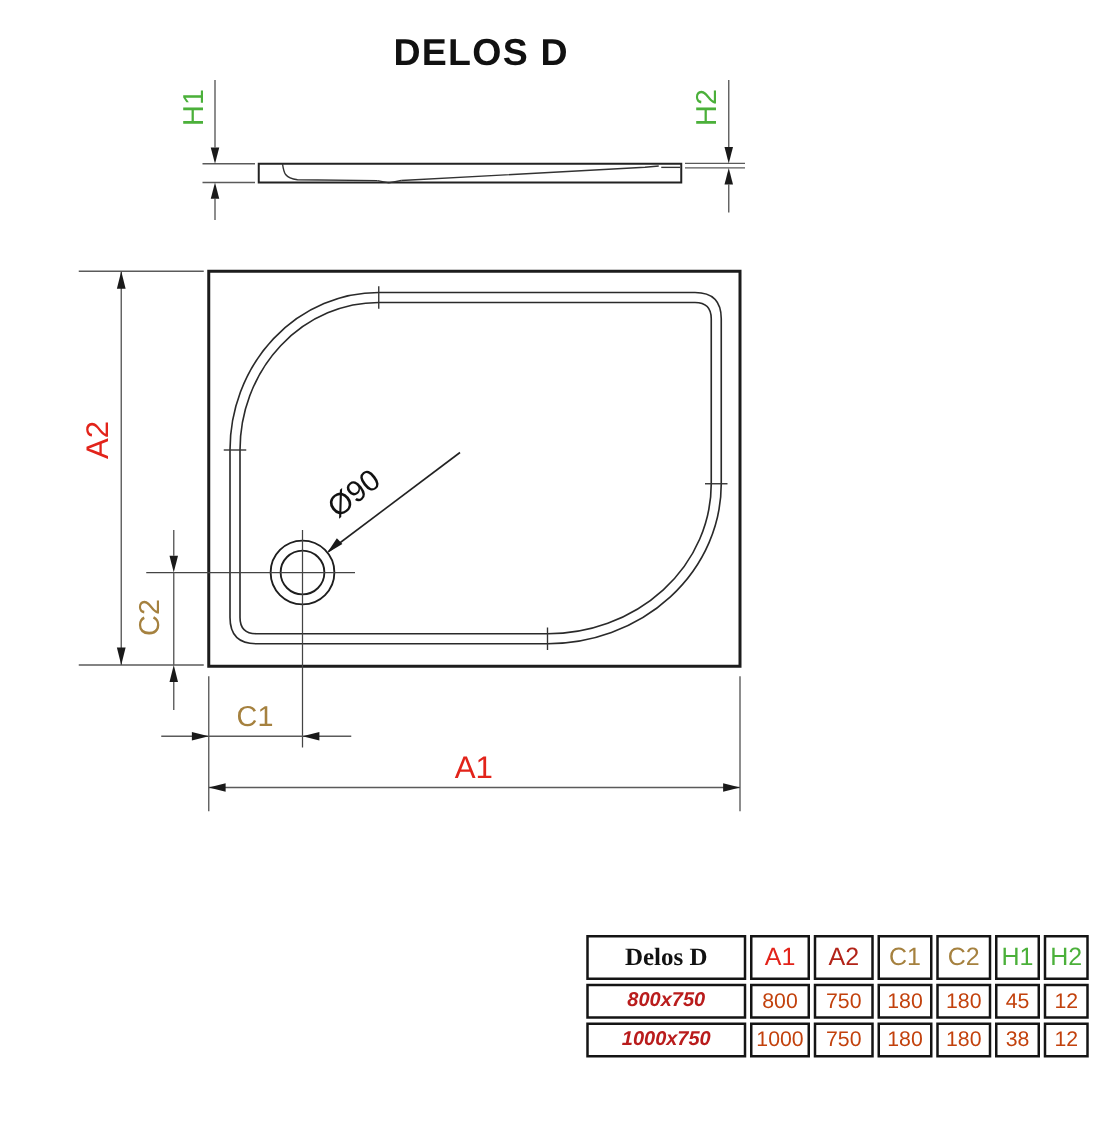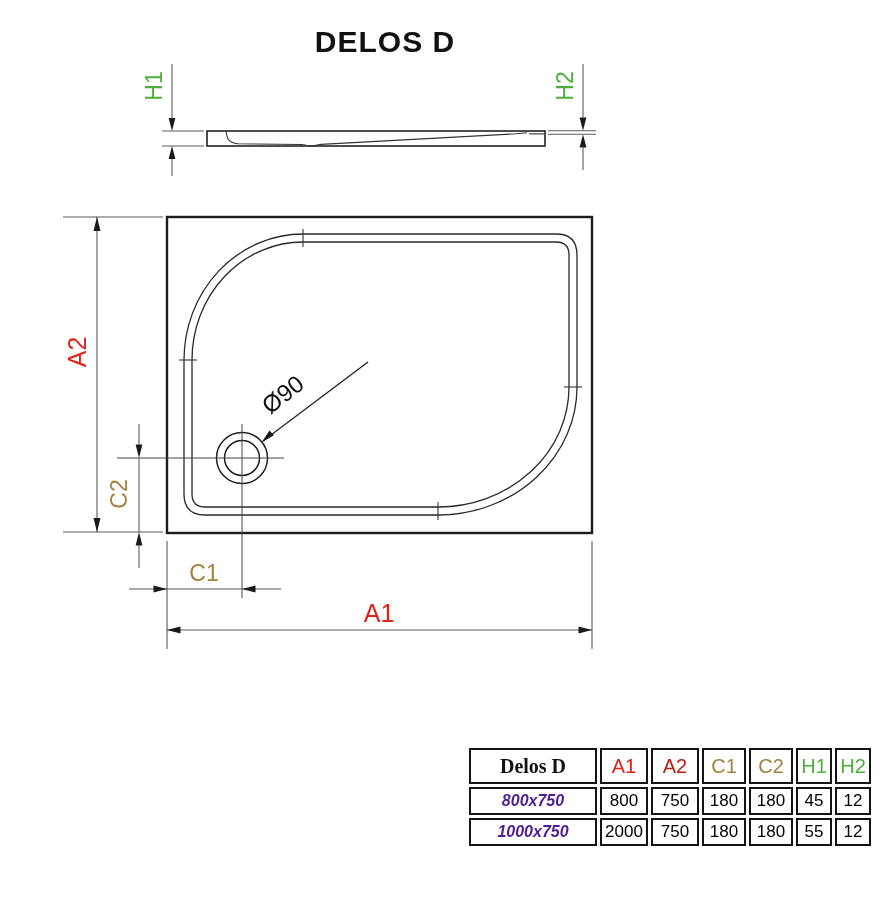--- a/index.html
+++ b/index.html
@@ -5,22 +5,22 @@
   html,body{margin:0;padding:0;background:#ffffff;}
   body{width:880px;height:900px;position:relative;font-family:"Liberation Sans",sans-serif;overflow:hidden;}
   #drawing{position:absolute;left:0;top:0;}
   .dim-text{font-family:"Liberation Sans",sans-serif;}
   
   #spec-table-wrap{position:absolute;left:466px;top:745px;}
   table.spec{border-collapse:separate;border-spacing:3px;}
   table.spec td,table.spec th{border:2px solid #141414;background:#ffffff;text-align:center;vertical-align:middle;padding:0 2px;}
   th.th-name{width:120px;height:32px;font-family:"Liberation Serif",serif;font-weight:bold;font-size:20px;color:#111;}
   th.th-col{font-size:20px;font-weight:400;}
-  td.size-cell{height:24px;font-weight:bold;font-style:italic;font-size:16px;color:#4c1d95;}
-  td.val-cell{font-size:17px;color:#000000;font-weight:400;}
+  td.size-cell{height:24px;font-weight:bold;font-style:italic;font-size:16px;color:#b91c1c;}
+  td.val-cell{font-size:17px;color:#c2410c;font-weight:400;}
   .w-a{width:40px;} .w-c{width:36px;} .w-h{width:28px;}
   .c-a1{color:#e2231a;} .c-a2{color:#b22318;} .c-brown{color:#a5813f;} .c-green{color:#4bb03a;}
 </style>
 </head>
 <body>
 
 <svg id="drawing" width="880" height="745" viewBox="0 0 880 745" xmlns="http://www.w3.org/2000/svg">
 
   <text x="385" y="52" text-anchor="middle" font-size="30" font-weight="600" letter-spacing="1" fill="#111" class="dim-text">DELOS D</text>
 
@@ -163,22 +163,22 @@
       <td class="size-cell">800x750</td>
       <td class="val-cell">800</td>
       <td class="val-cell">750</td>
       <td class="val-cell">180</td>
       <td class="val-cell">180</td>
       <td class="val-cell">45</td>
       <td class="val-cell">12</td>
     </tr>
     <tr>
       <td class="size-cell">1000x750</td>
-      <td class="val-cell">2000</td>
+      <td class="val-cell">1000</td>
       <td class="val-cell">750</td>
       <td class="val-cell">180</td>
       <td class="val-cell">180</td>
-      <td class="val-cell">55</td>
+      <td class="val-cell">38</td>
       <td class="val-cell">12</td>
     </tr>
   </tbody>
     </table>
 </div>
 
 </body></html>

